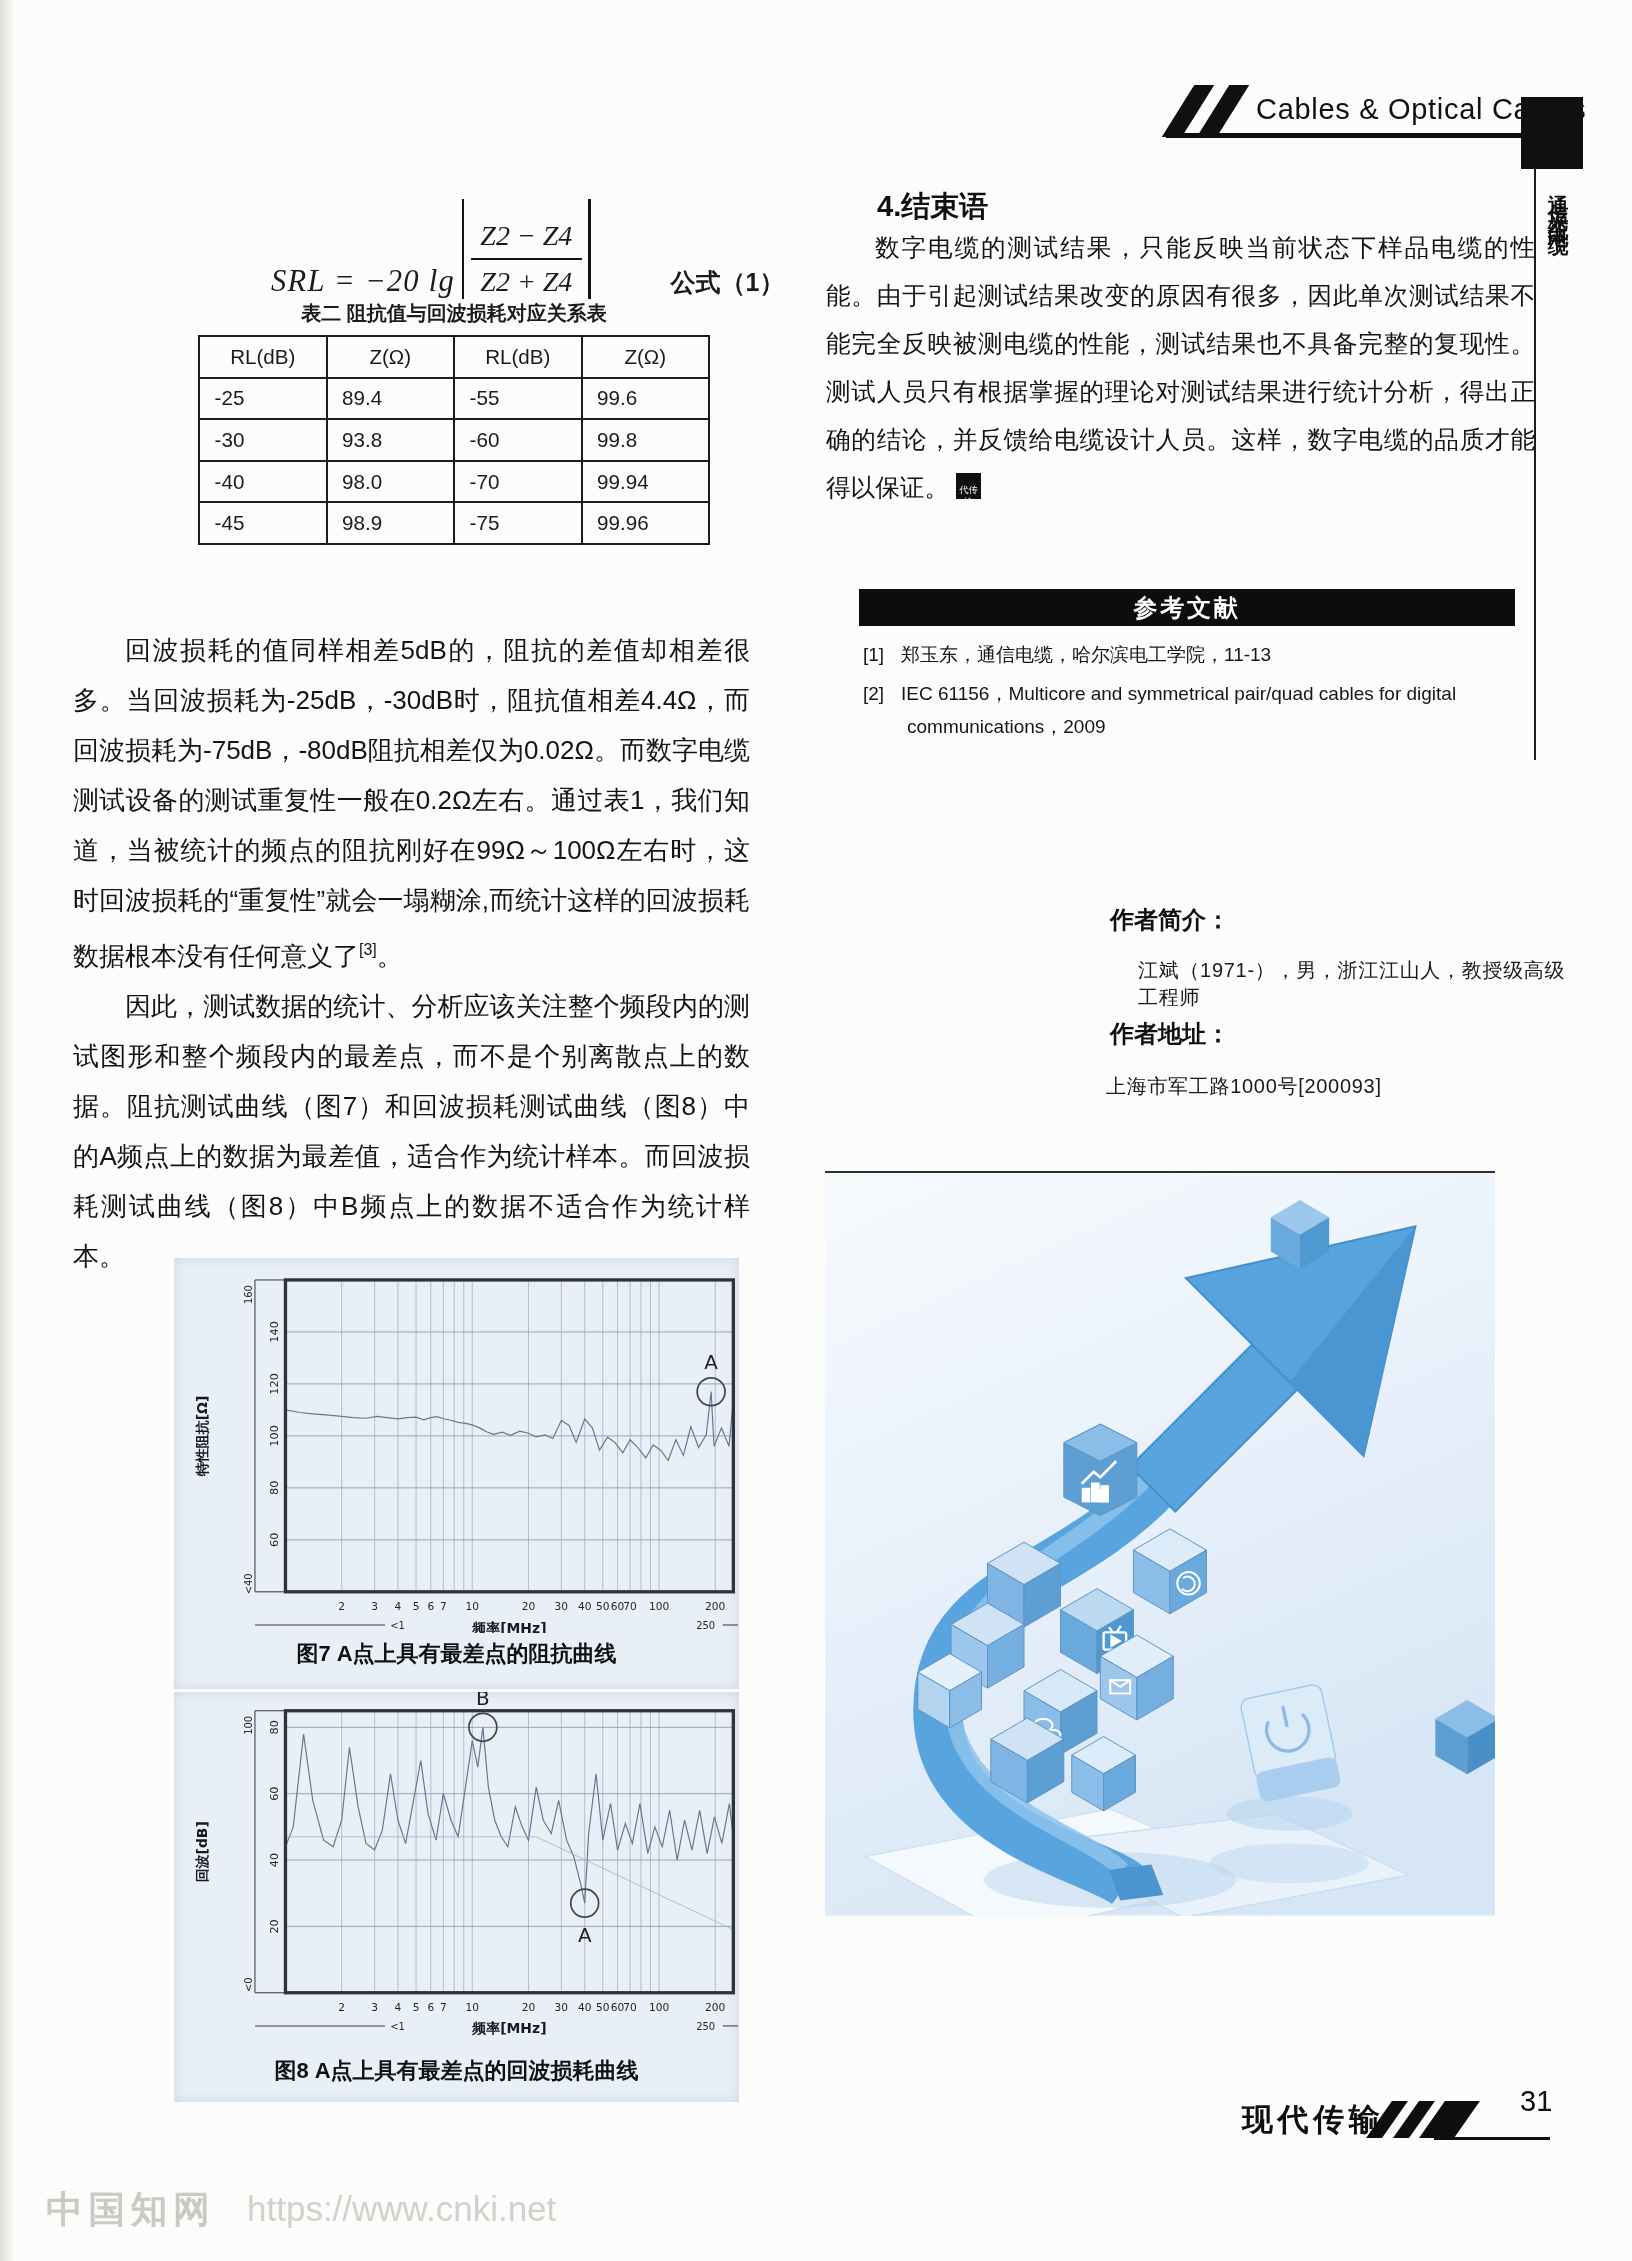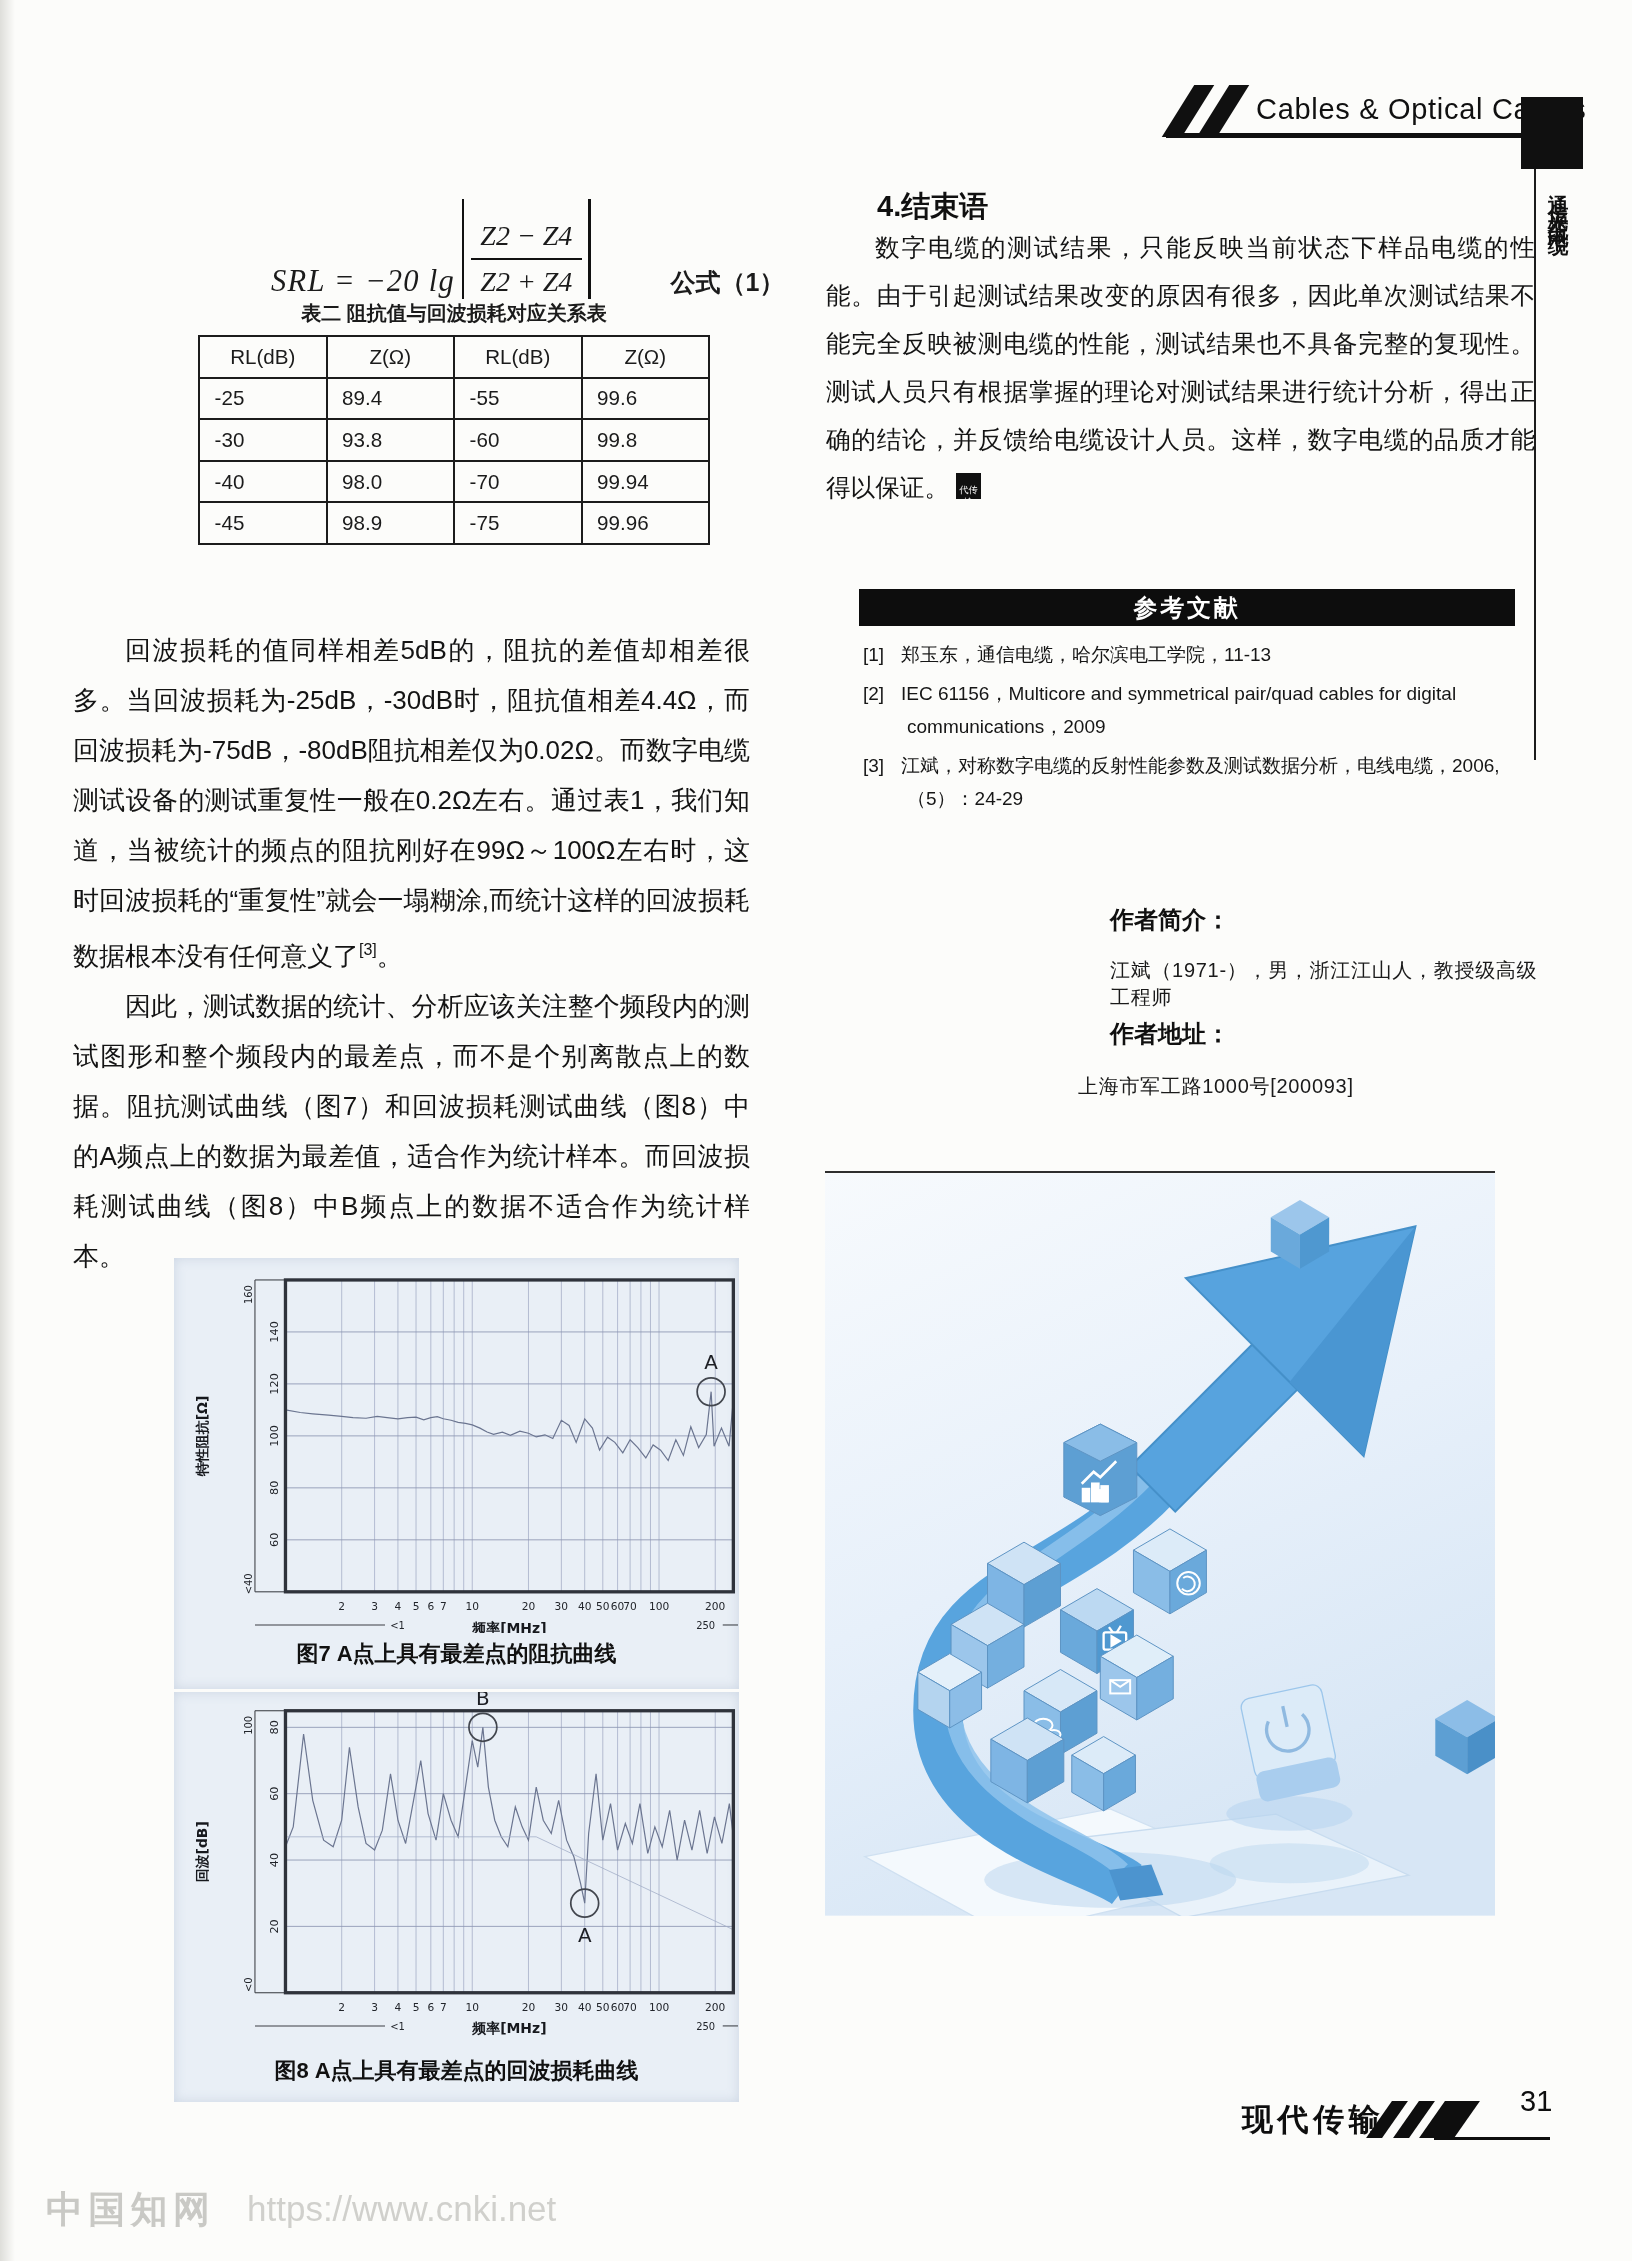--- a/index.html
+++ b/index.html
@@ -41,21 +41,21 @@
            font-size:9.3px;line-height:11.3px;text-align:center;vertical-align:-2.7px;overflow:hidden;
            word-break:break-all;padding:0.7px;}
 
   
   .refs-bar{background:#0d0d0d;color:#ffffff;font-size:24px;font-weight:700;text-align:center;
             line-height:37px;letter-spacing:2.7px;}
   ul.refs{list-style:none;margin:0;padding:0;font-size:19px;line-height:33px;}
   ul.refs li{padding-left:44px;text-indent:-44px;margin-bottom:6px;font-weight:400;color:#161616;}
   ul.refs li .rnum{display:inline-block;width:38px;text-indent:0;}
   .auth-label{font-size:24px;font-weight:700;color:#101010;}
-  .auth-text{font-size:20px;color:#1a1a1a;letter-spacing:0.7px;}
+  .auth-text{font-size:20px;color:#1a1a1a;letter-spacing:0.7px;margin-left:28px;}
 
   
   .fig-tint{background:#e9eff6;box-shadow:0 0 12px rgba(120,140,170,.25) inset;}
   .fig-caption{font-size:22px;font-weight:700;text-align:center;color:#111;}
   svg text{font-family:"DejaVu Sans","Liberation Sans",sans-serif;}
 
   
   .foot-title{font-size:31px;font-weight:700;letter-spacing:4.6px;color:#0e0e0e;}
   .foot-slash{background:#0e0e0e;transform:skewX(-35deg);}
   .foot-line{height:3.3px;background:#0e0e0e;}
@@ -268,21 +268,20 @@
   <div class="abs sec-title" style="left:877px;top:187px;">4.结束语</div>
   <div class="abs rpara" style="left:826px;top:224px;width:709px;">
     <span>数字电缆的测试结果，只能反映当前状态下样品电缆的性能。由于引起测试结果改变的原因有很多，因此单次测试结果不能完全反映被测电缆的性能，测试结果也不具备完整的复现性。测试人员只有根据掌握的理论对测试结果进行统计分析，得出正确的结论，并反馈给电缆设计人员。这样，数字电缆的品质才能得以保证。</span>
     <span class="endmark">现代传输</span>
   </div>
 
   <div class="abs refs-bar" style="left:859px;top:589px;width:656px;height:37px;">参考文献</div>
   <ul class="refs abs" style="left:863px;top:638px;width:670px;">
       <li><span class="rnum">[1]</span><span>郑玉东，通信电缆，哈尔滨电工学院，11-13</span></li>
       <li><span class="rnum">[2]</span><span>IEC 61156，Multicore and symmetrical pair/quad cables for digital communications，2009</span></li>
-      <li><span class="rnum">[3]</span><span>江斌，对称数字电缆的反射性能参数及测试数据分析，电线电缆，2006,（5）：24-29</span></li>
     </ul>
 
   <div class="abs auth-label" style="left:1110px;top:904px;">作者简介：</div>
   <div class="abs auth-text" style="left:1110px;top:957px;width:438px;">江斌（1971-），男，浙江江山人，教授级高级工程师</div>
   <div class="abs auth-label" style="left:1110px;top:1018px;">作者地址：</div>
   <div class="abs auth-text" style="left:1078px;top:1073px;width:438px;">上海市军工路1000号[200093]</div>
 
   <div class="abs" style="left:825px;top:1171px;width:670px;height:745px;border-top:2px solid #2e2e2e;">
     <svg width="670" height="743" viewBox="0 0 1010 1119">
       <defs>

